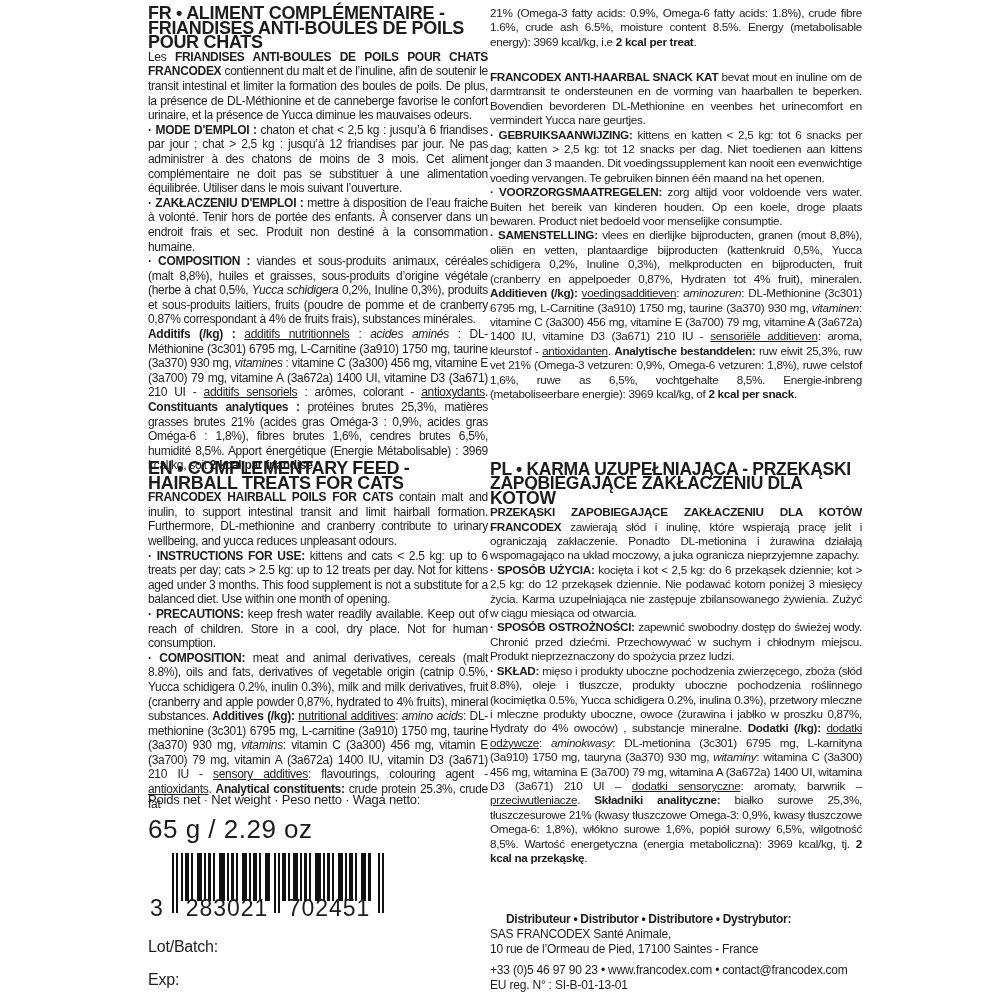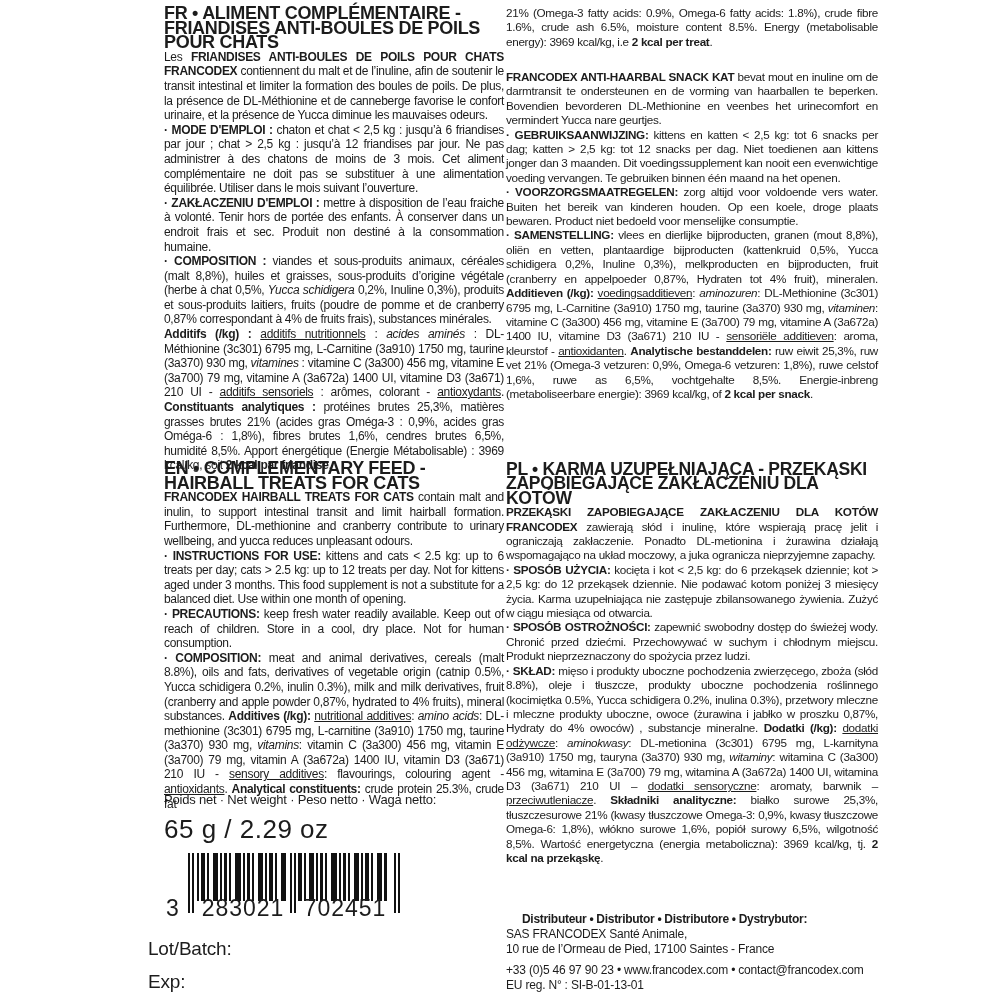--- a/index.html
+++ b/index.html
@@ -1,55 +1,55 @@
 <!DOCTYPE html>
 <html><head>
 <meta charset="utf-8">
 <style>
   html,body{margin:0;padding:0;background:#ffffff;}
   body{width:1000px;height:1000px;font-family:"Liberation Sans","DejaVu Sans",sans-serif;color:#1c1c1c;}
   .page{position:relative;width:1000px;height:1000px;background:#ffffff;overflow:hidden;}
-  .block{position:absolute;font-size:12px;line-height:14.6px;letter-spacing:-0.3px;margin-left:16px;}
+  .block{position:absolute;font-size:12px;line-height:14.6px;letter-spacing:-0.3px;}
   .col-left{left:148px;width:340px;}
   .col-right{left:490px;width:372px;font-size:11.7px;line-height:14.4px;}
   .hd{font-weight:700;margin:0;text-align:left;}
   p.para{margin:0;text-align:justify;}
   span.b{font-weight:700;}
   span.i{font-style:italic;}
   span.u{text-decoration:underline;}
   .weight-label{font-size:13px;line-height:15px;letter-spacing:-0.2px;}
   .weight-value{font-size:26px;line-height:40px;letter-spacing:0.5px;font-weight:400;margin-top:2px;}
   .barcode{position:relative;width:250px;height:80px;margin-top:4px;margin-left:2px;}
   .barcode svg{position:absolute;left:22px;top:0;}
   .bc-digit{position:absolute;top:42px;font-size:23px;letter-spacing:1px;line-height:26px;}
   .bc-first{left:0px;}
   .bc-left{left:32px;width:90px;text-align:center;}
   .bc-right{left:134px;width:90px;text-align:center;}
-  .small-label{position:absolute;font-size:19px;letter-spacing:-0.2px;text-align:center;}
+  .small-label{position:absolute;font-size:16px;letter-spacing:-0.2px;text-align:center;}
   .dist .hd{font-size:12px;line-height:15px;padding-left:16px;}
   .dist p{margin:0;font-size:12px;line-height:14.5px;letter-spacing:-0.2px;text-align:left;}
   .dist .gap{height:7px;}
 </style>
 </head>
 <body>
 
 <div class="page">
 
   <section class="block col-left" style="top:6px;">
     <h2 class="hd">FR • ALIMENT COMPLÉMENTAIRE - FRIANDISES ANTI-BOULES DE POILS POUR CHATS</h2>
     <p class="para"><span>Les </span><span class="b">FRIANDISES ANTI-BOULES DE POILS POUR CHATS FRANCODEX</span><span> contiennent du malt et de l’inuline, afin de soutenir le transit intestinal et limiter la formation des boules de poils. De plus, la présence de DL-Méthionine et de canneberge favorise le confort urinaire, et la présence de Yucca diminue les mauvaises odeurs.</span></p>
     <p class="para"><span class="b">· MODE D'EMPLOI : </span><span>chaton et chat &lt; 2,5 kg : jusqu’à 6 friandises par jour ; chat &gt; 2,5 kg : jusqu’à 12 friandises par jour. Ne pas administrer à des chatons de moins de 3 mois. Cet aliment complémentaire ne doit pas se substituer à une alimentation équilibrée. Utiliser dans le mois suivant l’ouverture.</span></p>
     <p class="para"><span class="b">· ZAKŁACZENIU D'EMPLOI : </span><span>mettre à disposition de l’eau fraiche à volonté. Tenir hors de portée des enfants. À conserver dans un endroit frais et sec. Produit non destiné à la consommation humaine.</span></p>
     <p class="para"><span class="b">· COMPOSITION : </span><span>viandes et sous-produits animaux, céréales (malt 8,8%), huiles et graisses, sous-produits d’origine végétale (herbe à chat 0,5%, </span><span class="i">Yucca schidigera</span><span> 0,2%, Inuline 0,3%), produits et sous-produits laitiers, fruits (poudre de pomme et de cranberry 0,87% correspondant à 4% de fruits frais), substances minérales.</span></p>
     <p class="para"><span class="b">Additifs (/kg) : </span><span class="u">additifs nutritionnels</span><span> : </span><span class="i">acides aminés</span><span> : DL-Méthionine (3c301) 6795 mg, L-Carnitine (3a910) 1750 mg, taurine (3a370) 930 mg, </span><span class="i">vitamines</span><span> : vitamine C (3a300) 456 mg, vitamine E (3a700) 79 mg, vitamine A (3a672a) 1400 UI, vitamine D3 (3a671) 210 UI - </span><span class="u">additifs sensoriels</span><span> : arômes, colorant - </span><span class="u">antioxydants</span><span>. </span><span class="b">Constituants analytiques :</span><span> protéines brutes 25,3%, matières grasses brutes 21% (acides gras Oméga-3 : 0,9%, acides gras Oméga-6 : 1,8%), fibres brutes 1,6%, cendres brutes 6,5%, humidité 8,5%. Apport énergétique (Energie Métabolisable) : 3969 kcal/kg, soit </span><span class="b">2 kcal par friandise</span><span>.</span></p>
   </section>
 
   <section class="block col-left" style="top:461px;">
     <h2 class="hd">EN • COMPLEMENTARY FEED - HAIRBALL TREATS FOR CATS</h2>
-    <p class="para"><span class="b">FRANCODEX HAIRBALL TREATS FOR CATS</span><span> contain malt and inulin, to support intestinal transit and limit hairball formation. Furthermore, DL-methionine and cranberry contribute to urinary wellbeing, and yucca reduces unpleasant odours.</span></p>
+    <p class="para"><span class="b">FRANCODEX HAIRBALL POILS FOR CATS</span><span> contain malt and inulin, to support intestinal transit and limit hairball formation. Furthermore, DL-methionine and cranberry contribute to urinary wellbeing, and yucca reduces unpleasant odours.</span></p>
     <p class="para"><span class="b">· INSTRUCTIONS FOR USE: </span><span>kittens and cats &lt; 2.5 kg: up to 6 treats per day; cats &gt; 2.5 kg: up to 12 treats per day. Not for kittens aged under 3 months. This food supplement is not a substitute for a balanced diet. Use within one month of opening.</span></p>
     <p class="para"><span class="b">· PRECAUTIONS: </span><span>keep fresh water readily available. Keep out of reach of children. Store in a cool, dry place. Not for human consumption.</span></p>
     <p class="para"><span class="b">· COMPOSITION: </span><span>meat and animal derivatives, cereals (malt 8.8%), oils and fats, derivatives of vegetable origin (catnip 0.5%, Yucca schidigera 0.2%, inulin 0.3%), milk and milk derivatives, fruit (cranberry and apple powder 0,87%, hydrated to 4% fruits), mineral substances. </span><span class="b">Additives (/kg):</span><span> </span><span class="u">nutritional additives</span><span>: </span><span class="i">amino acids</span><span>: DL-methionine (3c301) 6795 mg, L-carnitine (3a910) 1750 mg, taurine (3a370) 930 mg, </span><span class="i">vitamins</span><span>: vitamin C (3a300) 456 mg, vitamin E (3a700) 79 mg, vitamin A (3a672a) 1400 IU, vitamin D3 (3a671) 210 IU - </span><span class="u">sensory additives</span><span>: flavourings, colouring agent - </span><span class="u">antioxidants</span><span>. </span><span class="b">Analytical constituents:</span><span> crude protein 25.3%, crude fat</span></p>
   </section>
 
   <section class="block col-left" style="top:792px;">
     <div class="weight-label">Poids net · Net weight · Peso netto · Waga netto:</div>
     <div class="weight-value">65 g / 2.29 oz</div>
     <div class="barcode">
       <svg width="214" height="62" viewBox="0 0 214 62">

